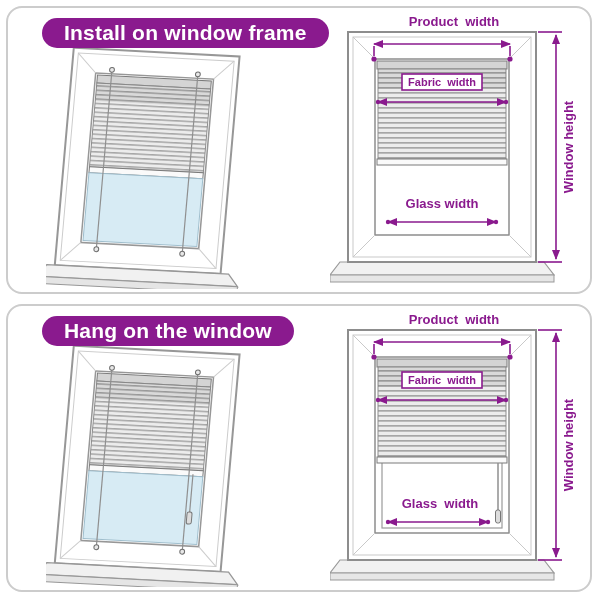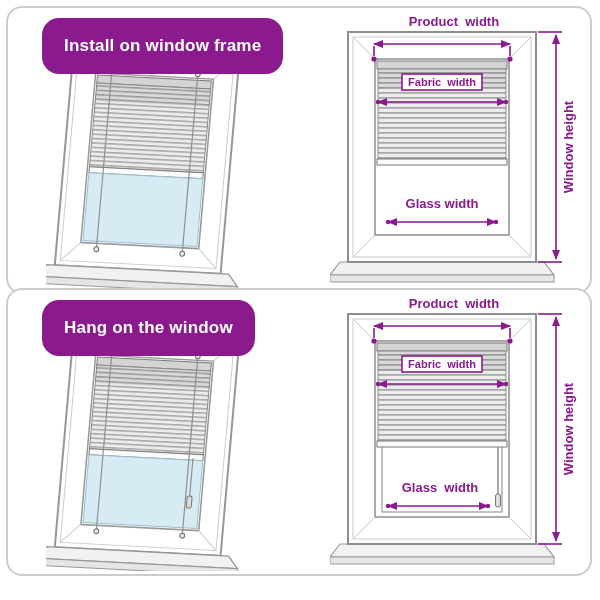--- a/index.html
+++ b/index.html
@@ -4,25 +4,25 @@
 <style>
   html,body { margin:0; padding:0; background:#ffffff; }
   body { width:600px; height:600px; font-family:"Liberation Sans", sans-serif; overflow:hidden; }
   .page { position:relative; width:600px; height:600px; background:#ffffff; }
   .panel {
     position:absolute; left:6px; width:586px; height:288px;
     background:#ffffff; border:2px solid #cccccc; border-radius:16px;
     box-sizing:border-box;
   }
   .panel-1 { top:6px; }
-  .panel-2 { top:288px; }
+  .panel-2 { top:304px; }
   .badge {
     position:absolute; left:34px; top:10px; z-index:2;
-    background:#8A1A8E; color:#ffffff; font-weight:bold; font-size:17px;
-    padding:18px 22px; border-radius:17px; letter-spacing:.2px; white-space:nowrap;
+    background:#8A1A8E; color:#ffffff; font-weight:bold; font-size:21px;
+    padding:3px 22px; border-radius:17px; letter-spacing:.2px; white-space:nowrap;
   }
   .illus-left  { position:absolute; left:38px;  top:36px; width:210px; height:245px; }
   .illus-right { position:absolute; left:322px; top:4px;  width:256px; height:276px; }
   .dim line   { stroke:#8A1A8E; stroke-width:1.6; }
   .dim circle { fill:#8A1A8E; stroke:none; }
   .dim rect.labelbox { fill:#ffffff; stroke:#8A1A8E; stroke-width:1.6; }
   .dim text { fill:#8A1A8E; font-weight:700; font-size:13px;
               font-family:"Liberation Sans",sans-serif; white-space:pre; }
   .dim text.small { font-size:11px; }
 </style>

